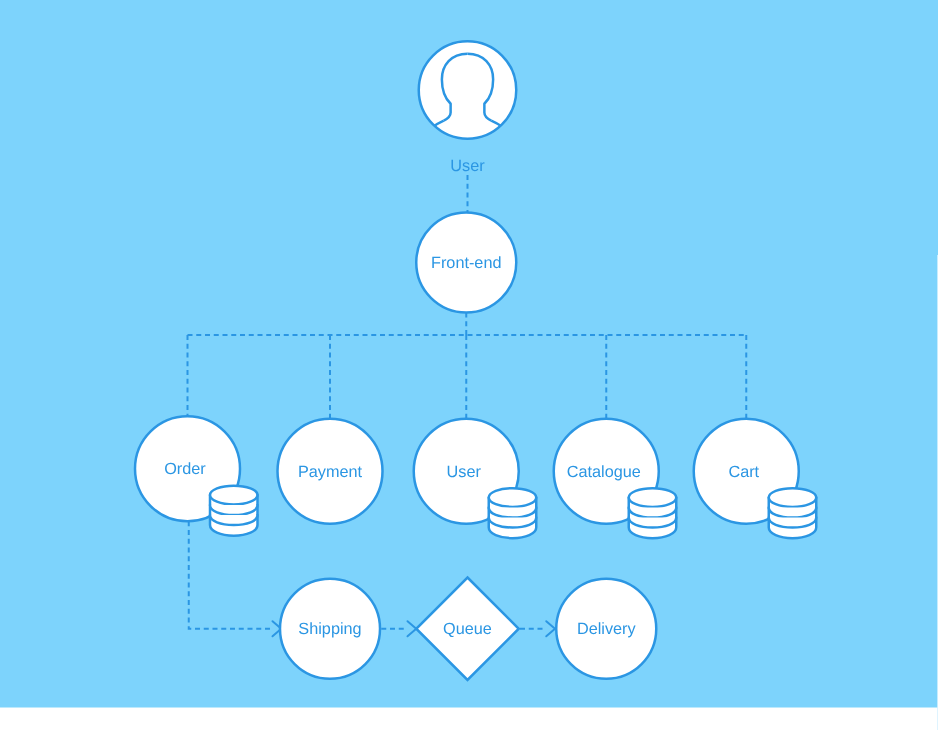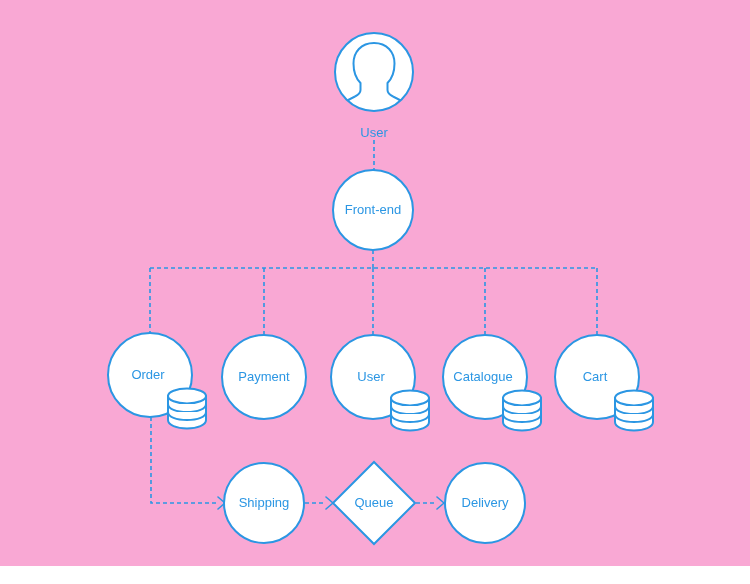--- a/index.html
+++ b/index.html
@@ -11,21 +11,21 @@
   body {
     width: 750px;
     height: 584px;
     overflow: hidden;
     font-family: "Liberation Sans", sans-serif;
   }
   #diagram-root {
     position: relative;
     width: 750px;
     height: 566px;
-    background: #f9a8d4;
+    background: #7dd3fc;
   }
   svg#arch-svg {
     display: block;
     width: 750px;
     height: 584px;
   }
   .node-shape {
     fill: #ffffff;
     stroke: #2b96e3;
     stroke-width: 2;

